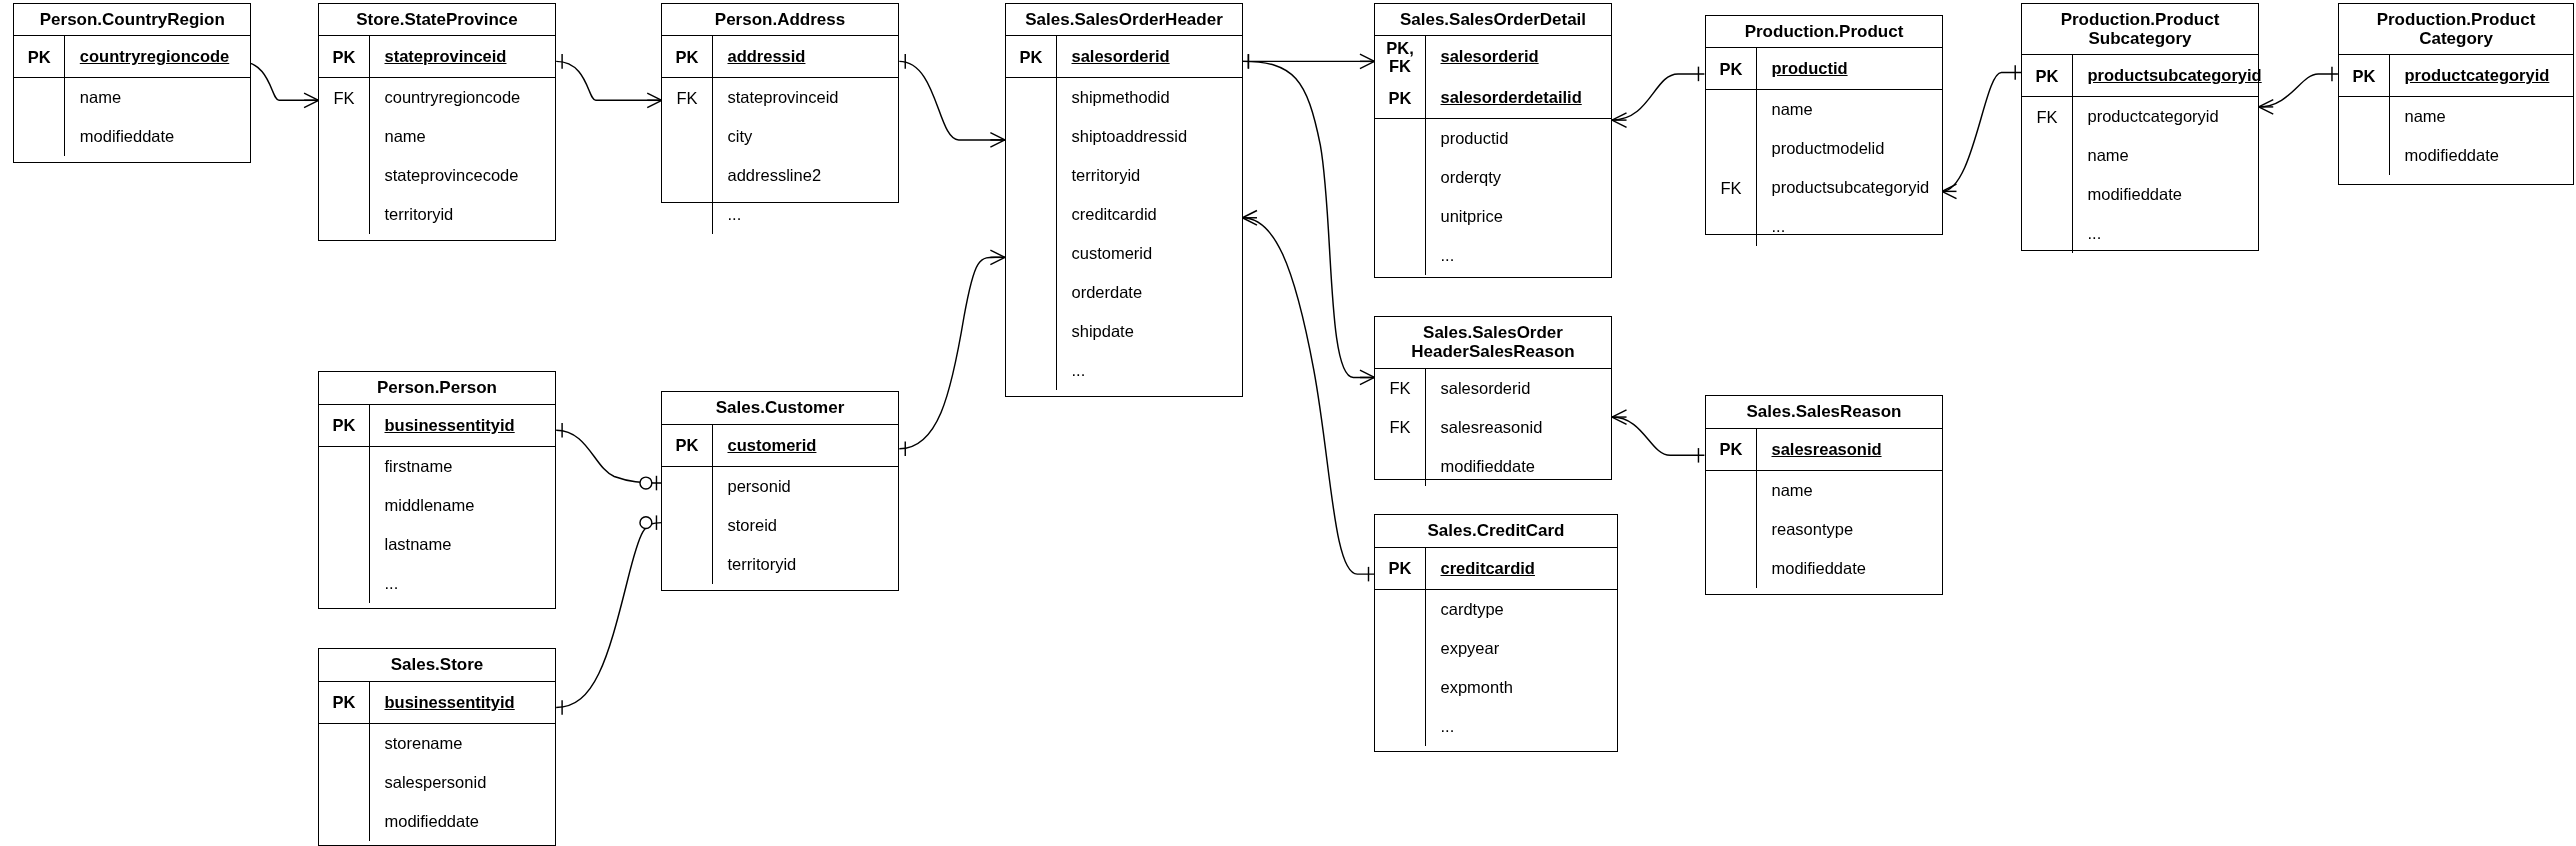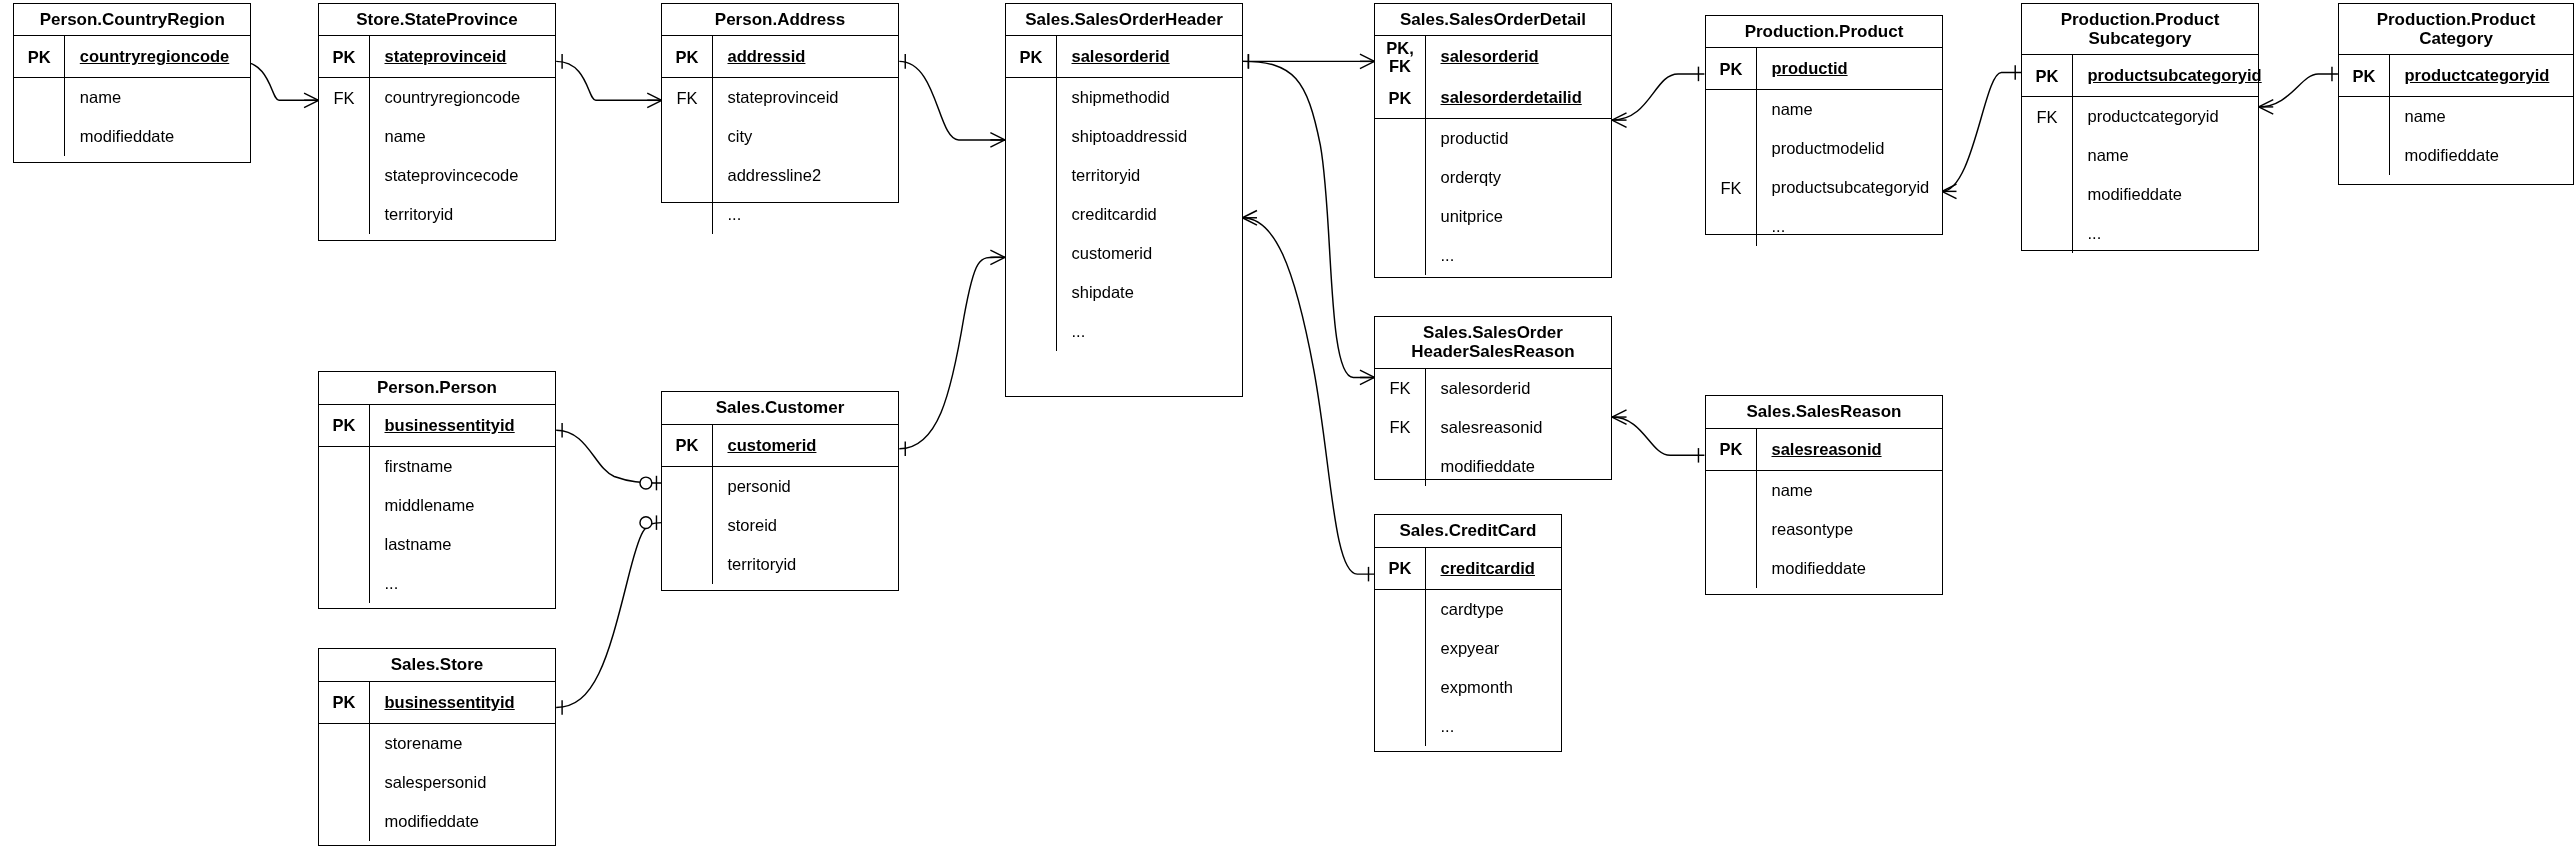--- a/index.html
+++ b/index.html
@@ -258,20 +258,26 @@
           </div>
           <div class="row">
             <div class="keycell"></div>
             <div class="namecell">
               <span>customerid</span>
             </div>
           </div>
           <div class="row">
             <div class="keycell"></div>
             <div class="namecell">
+              <span>orderdate</span>
+            </div>
+          </div>
+          <div class="row">
+            <div class="keycell"></div>
+            <div class="namecell">
               <span>shipdate</span>
             </div>
           </div>
           <div class="row">
             <div class="keycell"></div>
             <div class="namecell">
               <span>...</span>
             </div>
           </div>
         </div>
@@ -568,21 +574,21 @@
             </div>
           </div>
           <div class="row">
             <div class="keycell"></div>
             <div class="namecell">
               <span>modifieddate</span>
             </div>
           </div>
         </div>
       </div>
-      <div class="entity" style="left: 1374px; top: 514px; width: 188px; height: 238px;">
+      <div class="entity" style="left: 1374px; top: 514px; width: 244px; height: 238px;">
         <div class="ent-title">Sales.CreditCard</div>
         <div class="rowgroup">
           <div class="row pkrow">
             <div class="keycell bold">PK</div>
             <div class="namecell">
               <span class="pkname">creditcardid</span>
             </div>
           </div>
         </div>
         <div class="rowgroup">

